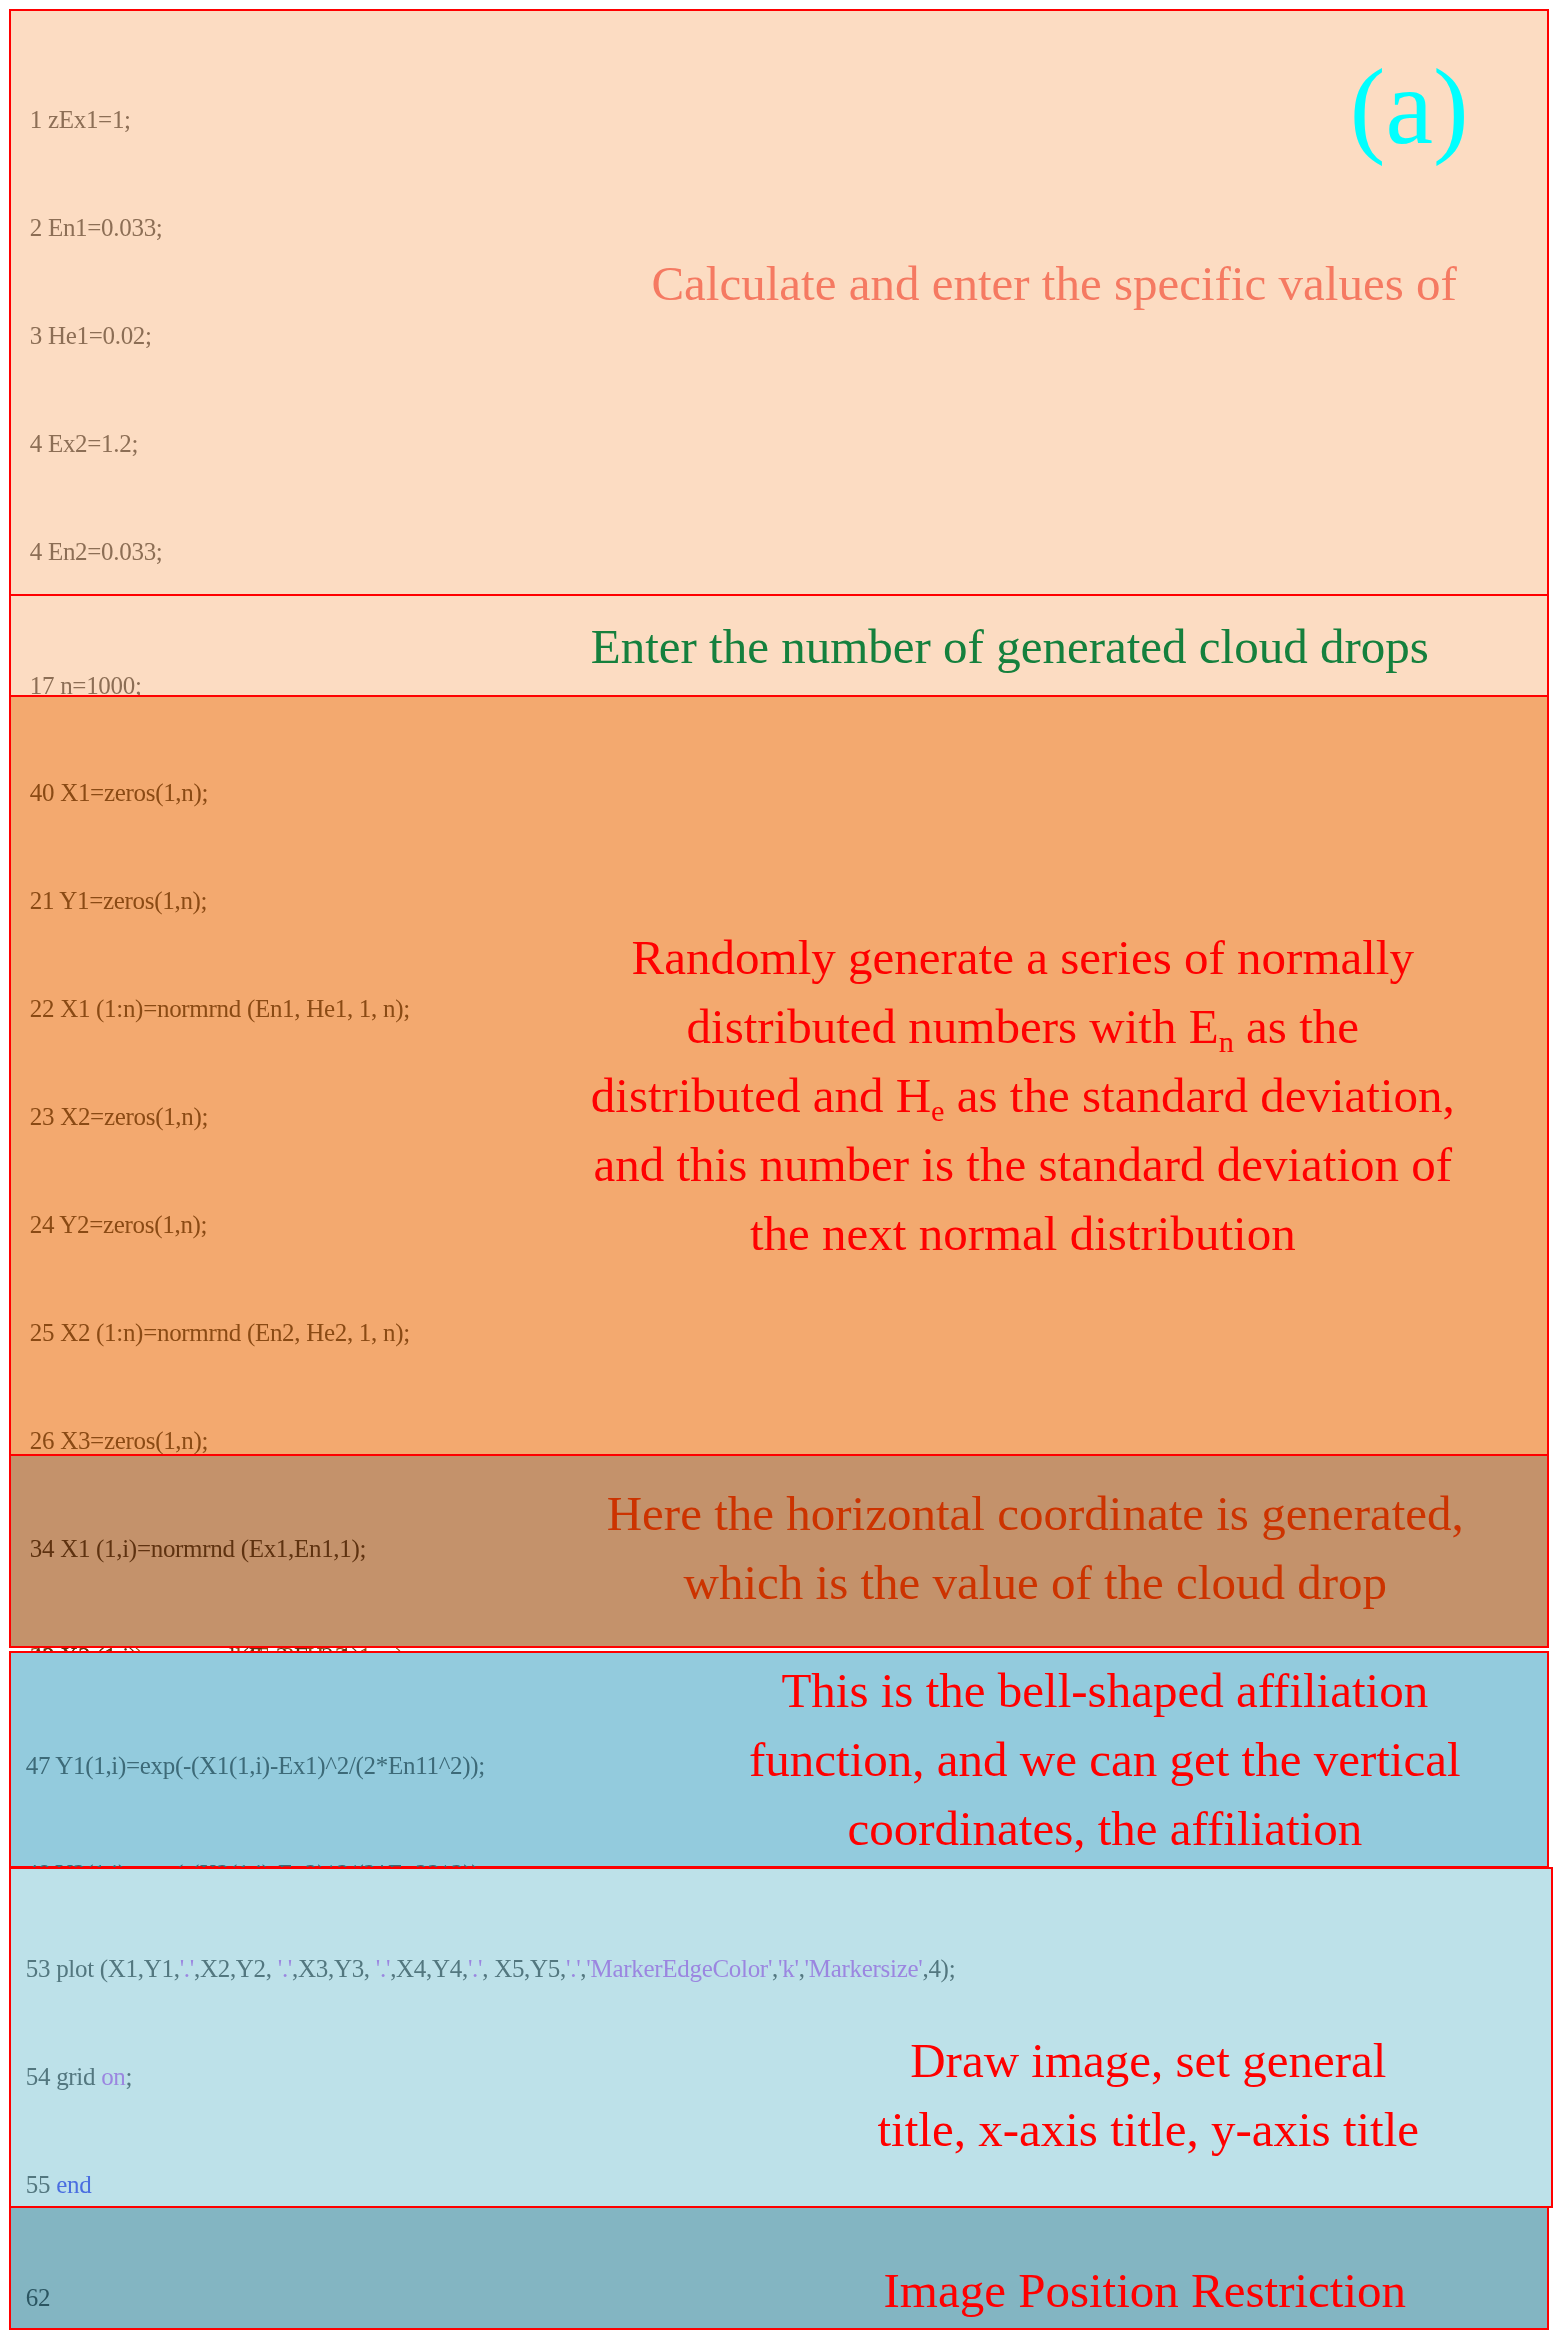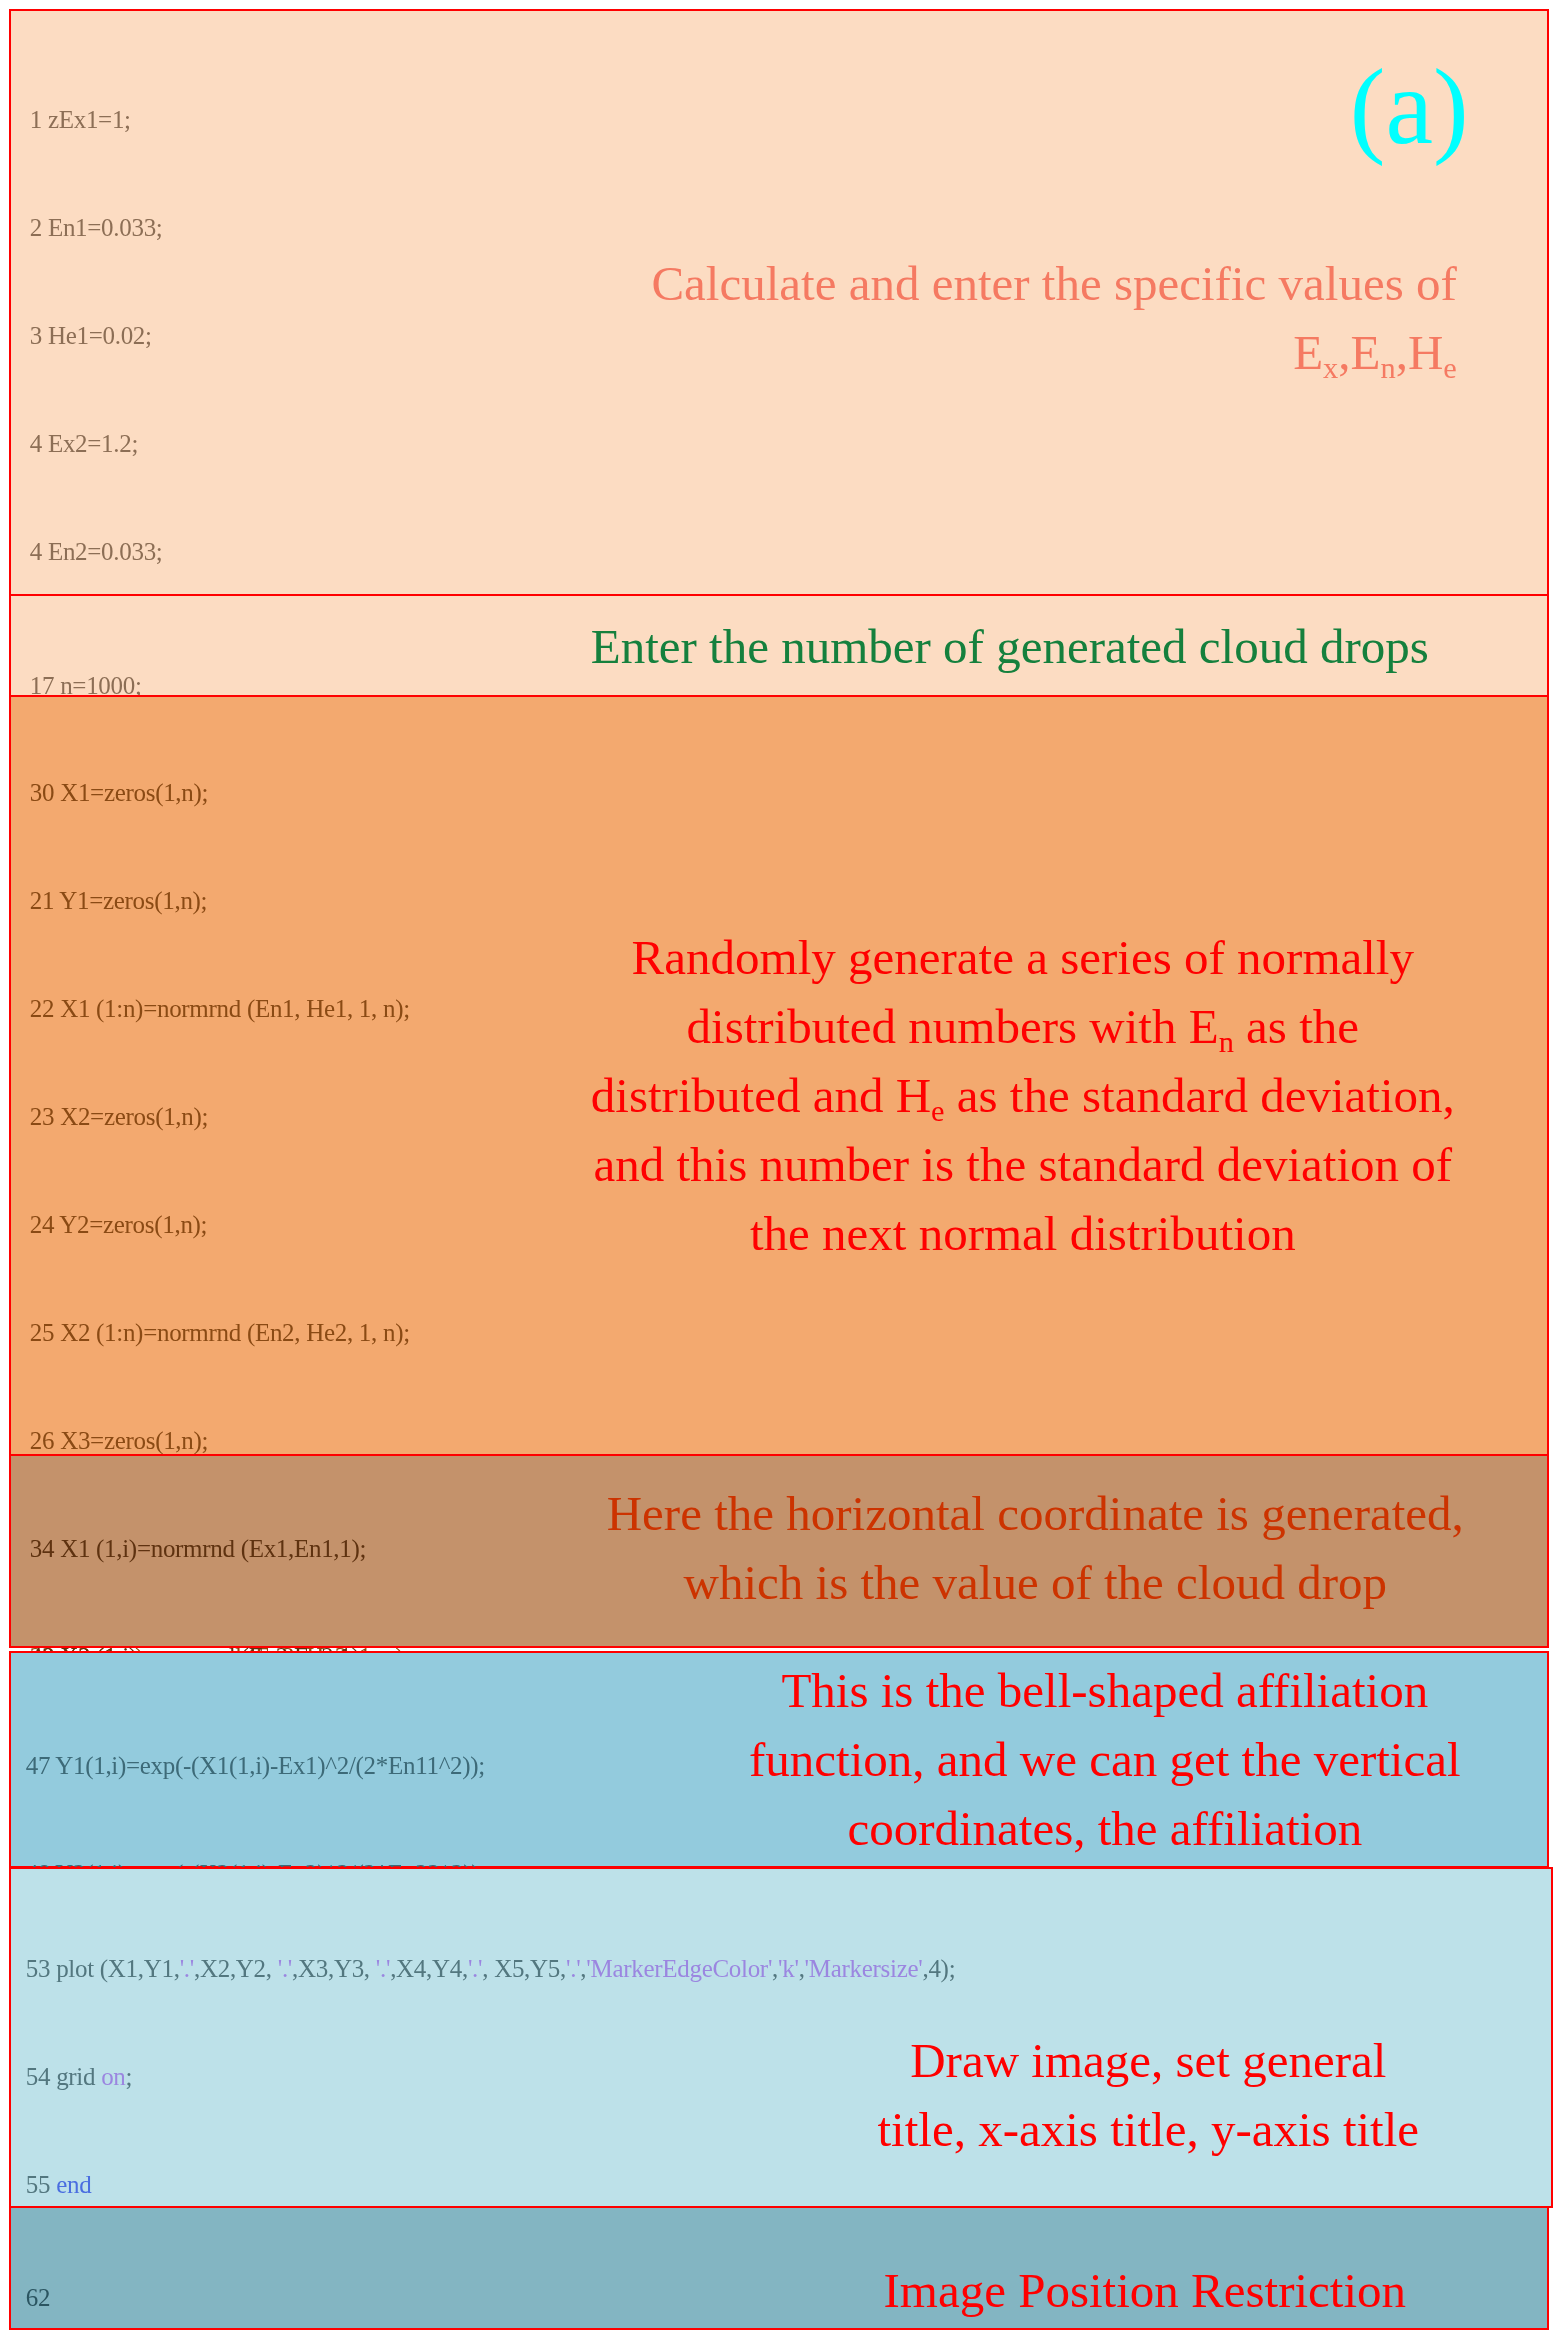--- a/index.html
+++ b/index.html
@@ -32,36 +32,35 @@
     <li>11 En4=0.033;</li>
     <li>12 He4=0.02;</li>
     <li>13 Ex5=1.8;</li>
     <li>14 En5=0.033;</li>
     <li>15 He5=0.02;</li>
     <li>16</li>
   </ul>
   <div class="label-a" style="left:1339px; top:43px; color:#00ffff;">(a)</div>
   <div class="note" style="left:465px; top:238px; width:981px; color:#f57a62;text-align:right;">
     <div>Calculate and enter the specific values of</div>
-    <div><span>E</span><sub>x</sub><span>,</span><span>E</span><sub>n</sub><span>,</span><span>H</span><sub>e</sub></div>
   </div>
 </div>
 
 <div class="section" style="left:8.8px; top:594px; width:1540px; height:103px; background:#fcdcc2;">
   <ul class="code" style="color:#8c6e55; top:0px;">
     <li>17 n=1000;</li>
     <li>18</li>
     <li>19</li>
   </ul>
   <div class="note" style="left:490px; top:15.7px; width:1018px; color:#15803d; white-space:nowrap;">Enter the number of generated cloud drops</div>
 </div>
 
 <div class="section" style="left:8.8px; top:695px; width:1540px; height:762px; background:#f3a96f;">
   <ul class="code" style="color:#8a4a14; top:6.3px;">
-    <li>30 X1=zeros(1,n);</li>
+    <li>40 X1=zeros(1,n);</li>
     <li>21 Y1=zeros(1,n);</li>
     <li>22 X1 (1:n)=normrnd (En1, He1, 1, n);</li>
     <li>23 X2=zeros(1,n);</li>
     <li>24 Y2=zeros(1,n);</li>
     <li>25 X2 (1:n)=normrnd (En2, He2, 1, n);</li>
     <li>26 X3=zeros(1,n);</li>
     <li>27 Y3=zeros(1,n);</li>
     <li>28 X3 (1:n)=normrnd (En3, He3, 1, n);</li>
     <li>29 X4=zeros(1,n);</li>
     <li>30 Y4=zeros(1,n);</li>

